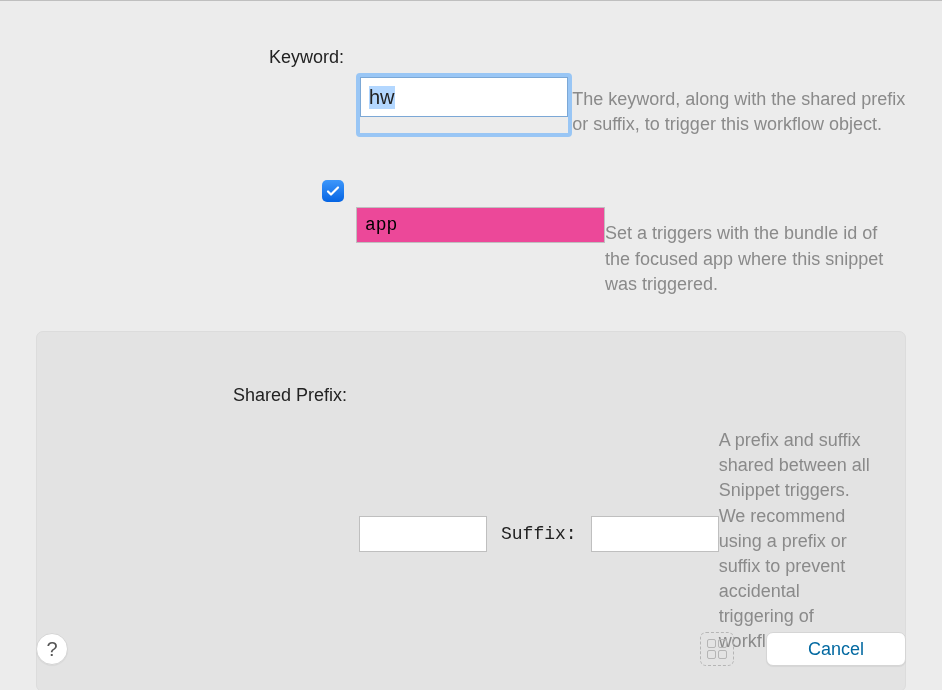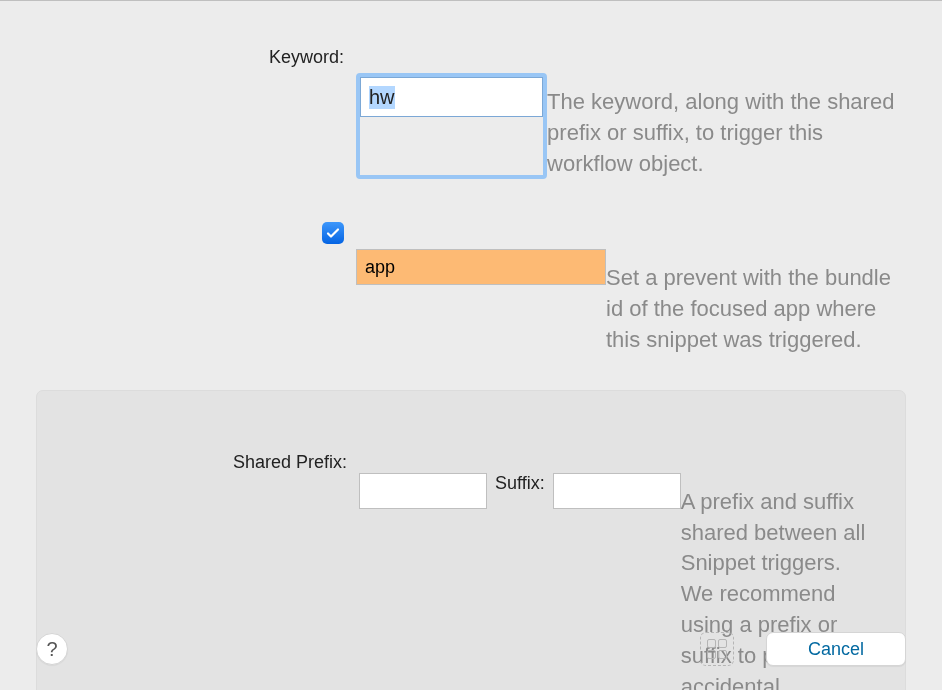--- a/index.html
+++ b/index.html
@@ -38,24 +38,24 @@
   }
   .field-col {
     flex: 1;
     display: flex;
     flex-direction: row;
     margin-top: 36px;
   }
   .text-input {
     height: 36px;
     border: 1px solid #bfbfbf;
-    background: #fdba74;
+    background: #ec4899;
     font-size: 18px;
     padding: 2px 8px;
-    font-family: Liberation Sans, sans-serif;
+    font-family: Liberation Mono, monospace;
     outline: none;
     border-radius: 0;
   }
   .text-input.wide2 { width: 396px; }
   .keyword-input {
     height: 40px;
     border: 1px solid #bfbfbf;
     background: #fff;
     font-size: 20px;
     padding: 2px 8px;
@@ -70,21 +70,21 @@
     display: inline-block;
     padding: 0;
     width: 412px;
   }
   .focus-ring .keyword-input { width: 100%; border-color:#7ca8d6; }
   .selection {
     background: #b3d7ff;
   }
   .help-text {
     color: #8a8a8a;
-    font-size: 22px;
+    font-size: 18px;
     line-height: 1.4;
     max-width: 470px;
     margin-top: 14px;
   }
   .checkbox {
     width: 22px;
     height: 22px;
     border-radius: 5px;
     background: linear-gradient(#3d97fb, #0564e3);
     display: inline-flex;
@@ -100,26 +100,28 @@
     border: 1px solid #dcdcdc;
     border-radius: 7px;
     padding: 46px 30px 36px 0;
   }
   .shared-inner-label-col {
     width: 322px;
     text-align: right;
     padding-right: 12px;
     display: flex;
     justify-content: flex-end;
-    align-items: flex-end;
+    align-items: center;
     height: 36px;
   }
   .shared-field-row {
     display: flex;
-    gap: 8px;
+    align-items: center;
+    gap: 14px;
+    font-family: Liberation Mono, monospace;
   }
   .narrow-input {
     height: 36px;
     width: 128px;
     border: 1px solid #bfbfbf;
     background: #fff;
     font-size: 18px;
     padding: 2px 8px;
     font-family: inherit;
     outline: none;
@@ -212,21 +214,21 @@
   <div class="row" style="margin-top:34px;">
     <div class="label-col">
       <span class="checkbox">
         <svg viewBox="0 0 16 16">
             <path d="M3 8.5l3 3 7-7" stroke="#fff" stroke-width="2.2" fill="none" stroke-linecap="round" stroke-linejoin="round"></path>
           </svg>
       </span>
     </div>
     <div class="field-col">
       <input class="text-input wide2" type="text" value="app" style="">
-      <div class="help-text">Set a prevent with the bundle id of the focused app where this snippet was triggered.</div>
+      <div class="help-text">Set a triggers with the bundle id of the focused app where this snippet was triggered.</div>
     </div>
   </div>
 
   <div class="shared-box">
     <div class="row" style="margin-bottom:0;">
       <div class="shared-inner-label-col">
         <span>Shared Prefix:</span>
       </div>
       <div class="field-col">
         <div class="shared-field-row">

